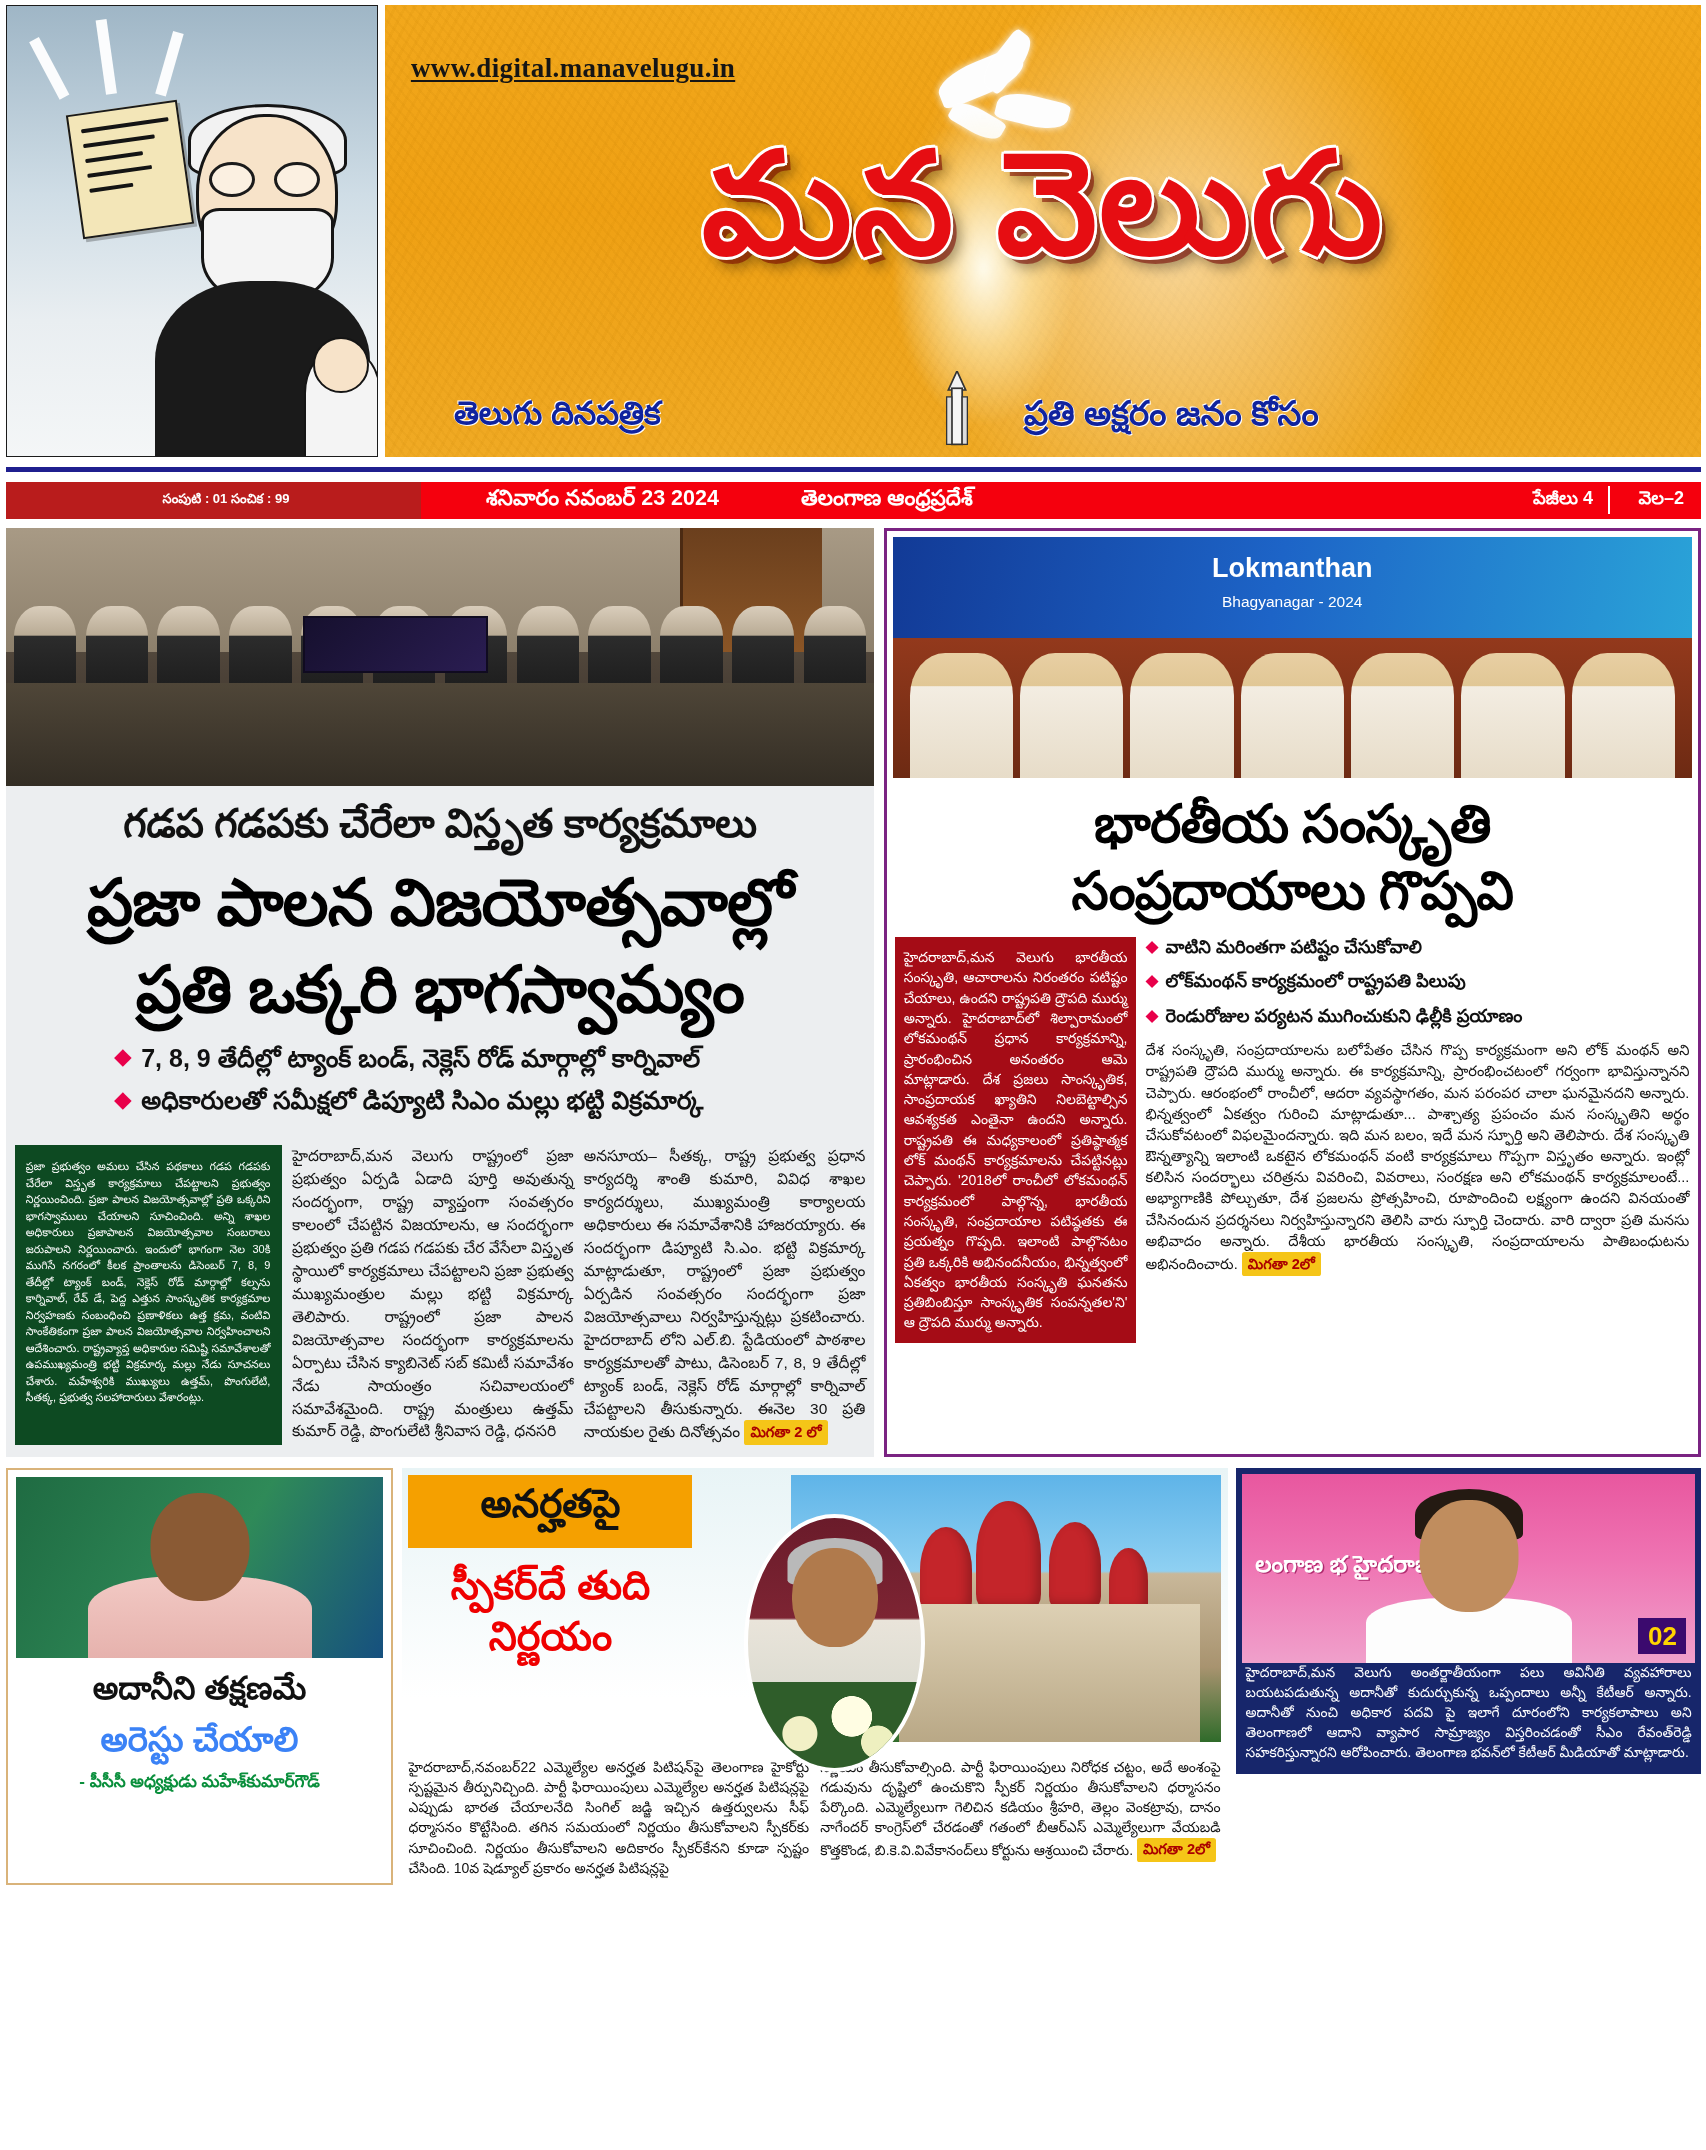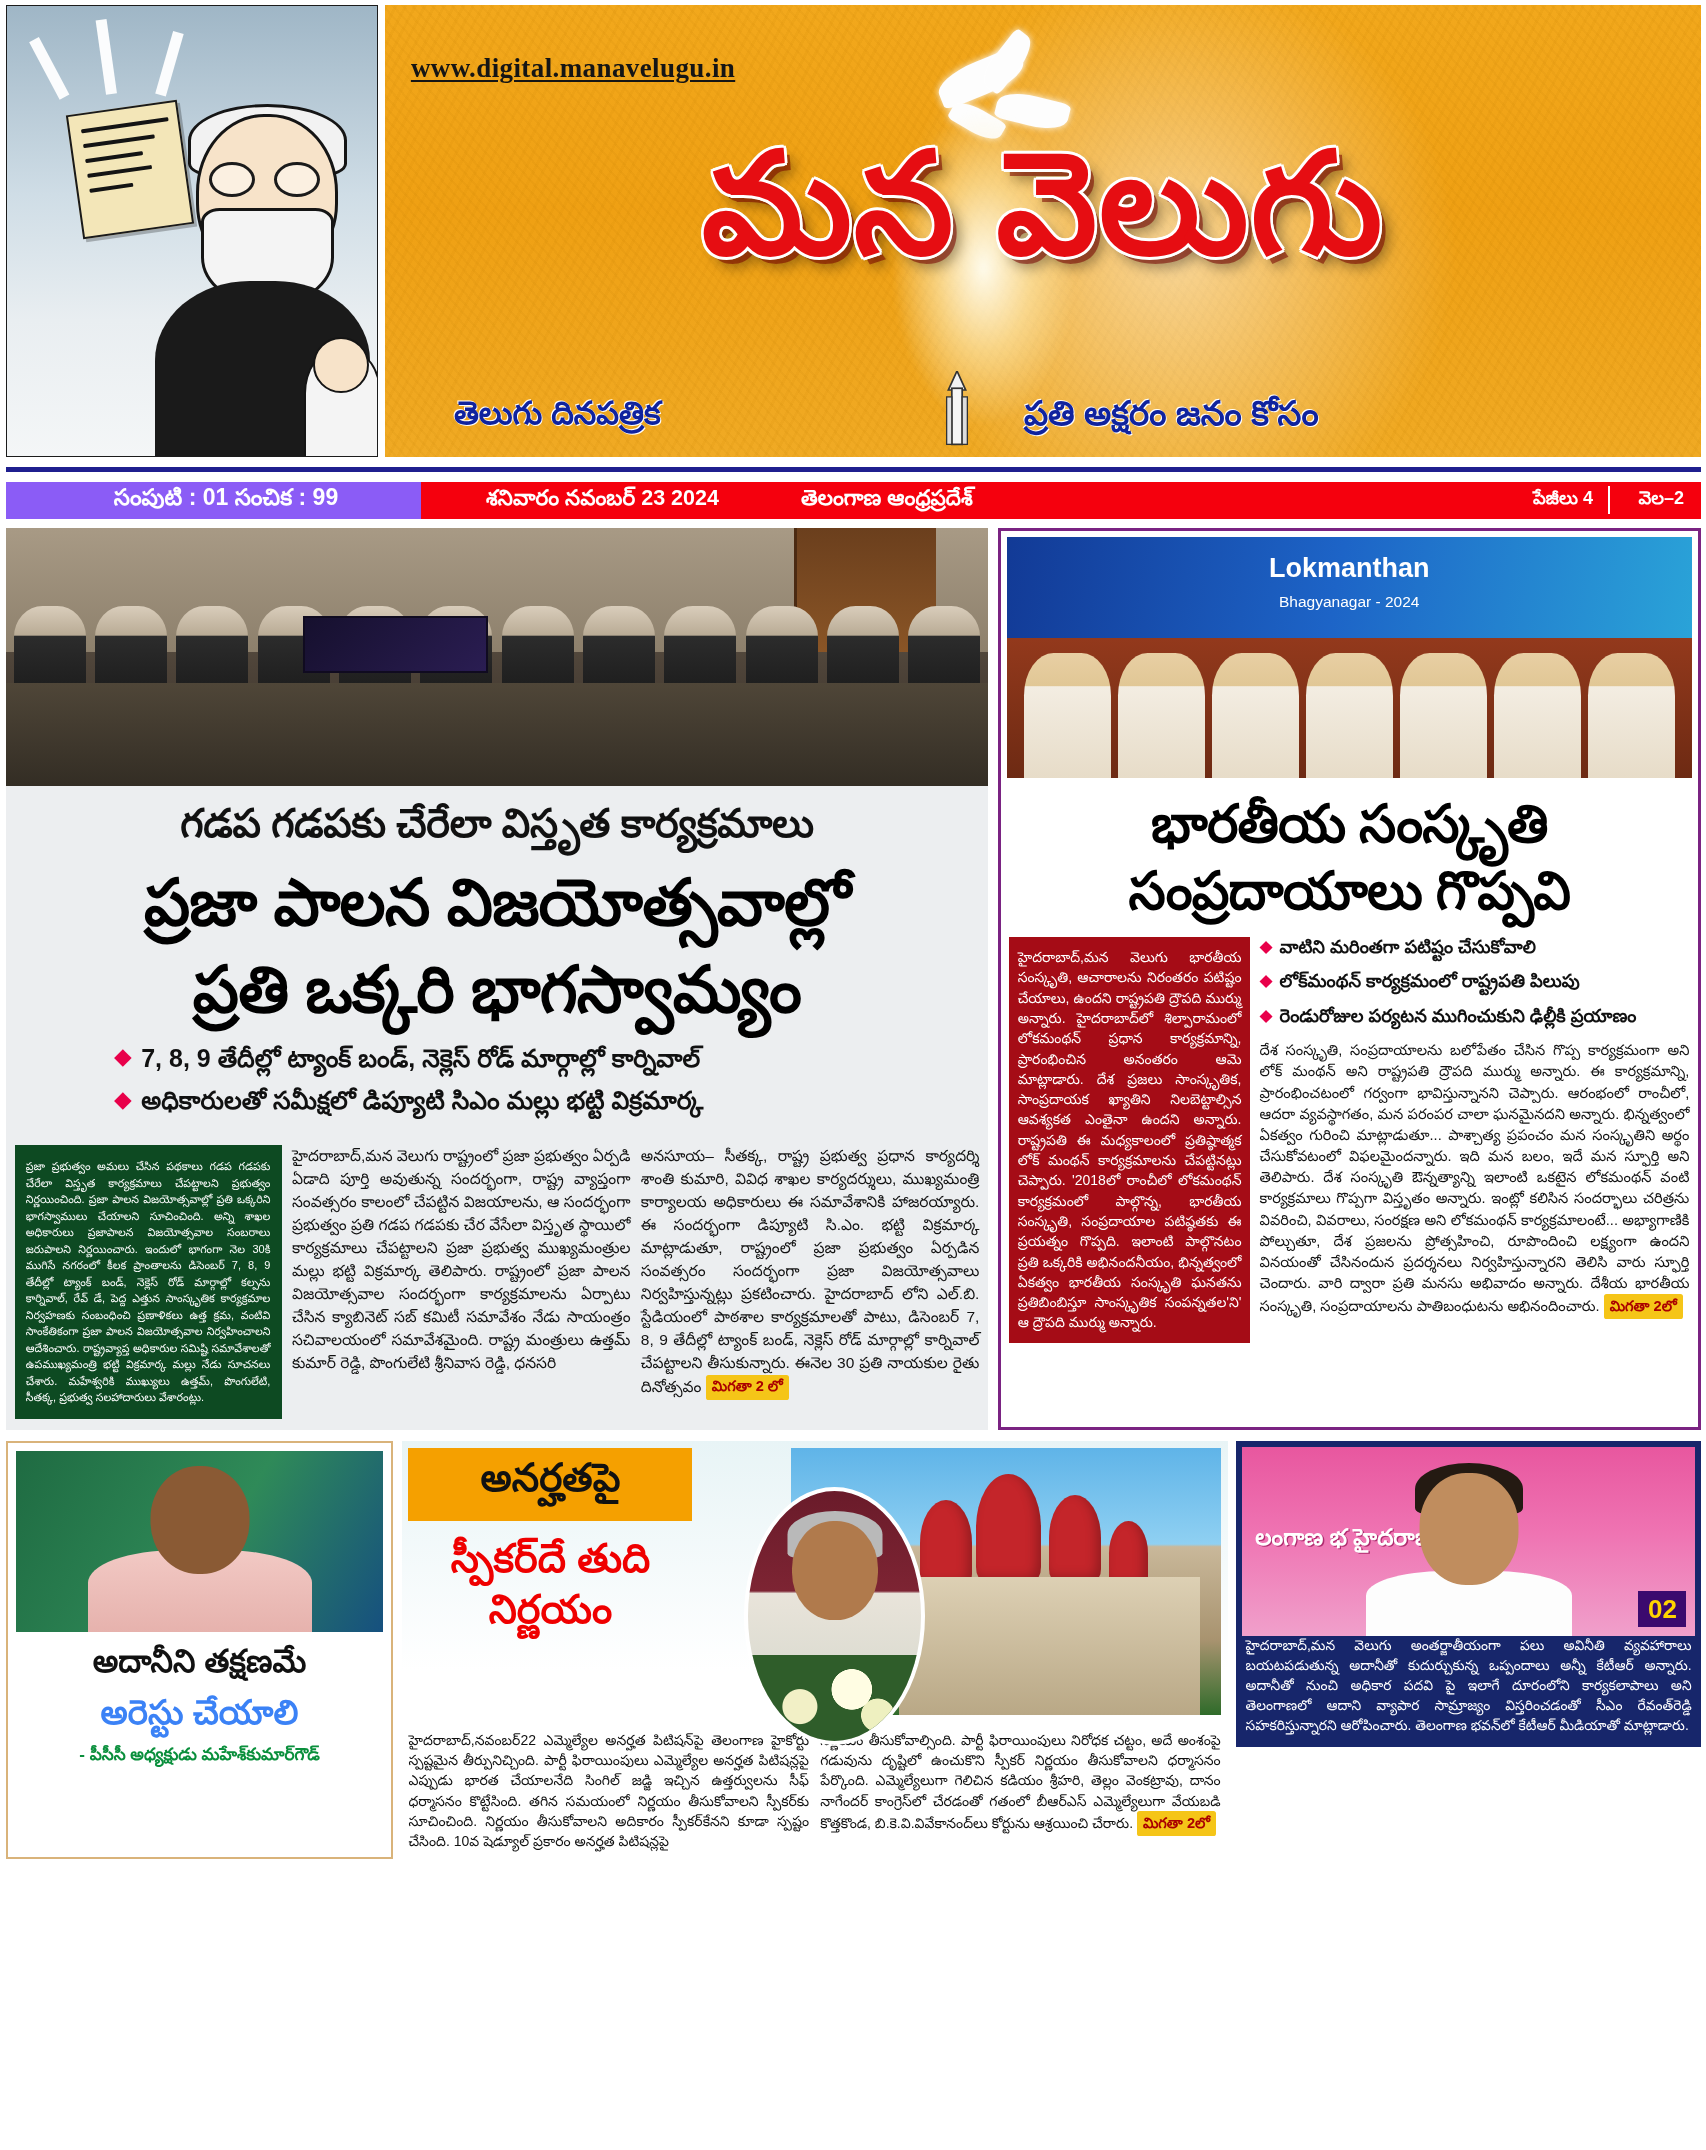--- a/index.html
+++ b/index.html
@@ -84,31 +84,31 @@
   .tag-right {
     position:absolute; left:611px; bottom:16.3px; font-size:34px; font-weight:700;
     color:#10239e; text-shadow:0.9px 0.9px 0 #fff, -0.9px -0.9px 0 #fff;margin-left:28px;
   }
   .pen-icon { position:absolute; left:546px; bottom:4.3px; width:52px; height:82px; }
 
   .blue-rule { height:5.2px; background:#1f1f8f; margin:0 6px; }
 
   
   .infobar { display:flex; margin:9.5px 6px 0 6px; height:37px; font-weight:700; color:#fff; }
-  .ib-vol { width:415px; background:#8b5cf6; display:flex; align-items:center; justify-content:center; font-size:23px;padding-left:25px; }
+  .ib-vol { width:415px; background:#b91c1c; display:flex; align-items:center; justify-content:center; font-size:13px;padding-left:25px; }
   .ib-rest { flex:1; background:#f5000d; display:flex; align-items:center; position:relative; }
   .ib-date { font-size:21.5px; margin-left:65px; }
   .ib-region { font-size:21.5px; margin-left:82px; }
   .ib-pages { font-size:18px; position:absolute; right:108px; }
   .ib-sep { position:absolute; right:91px; top:4.3px; bottom:4.3px; width:2.2px; background:#fff; }
   .ib-price { font-size:18px; position:absolute; right:17px; }
 
   
   .toprow { display:flex; margin:9.5px 6px 0 6px; gap:9.5px; }
-  .col-left { width: 982px; }
+  .col-left { width: 868px; }
   .col-right { flex:1; border:3px solid #7a2382; padding:6px; }
 
   .photo { background:#2a2a2a; position:relative; overflow:hidden; }
   .photo-conf {
     height:258px;
     background:
       linear-gradient(180deg,#6d6253 0%, #7b6f5c 28%, #5d5244 29%, #4a4036 60%, #3a332b 100%);
   }
   .pc-wall { position:absolute; inset:0 0 52% 0; background:linear-gradient(180deg,#a89a85,#8d806c); }
   .pc-door { position:absolute; right:52px; top:0; width:142px; height:48%; background:linear-gradient(180deg,#6b3f1d,#8a5526); border-left:3.4px solid #4b2a12;}

